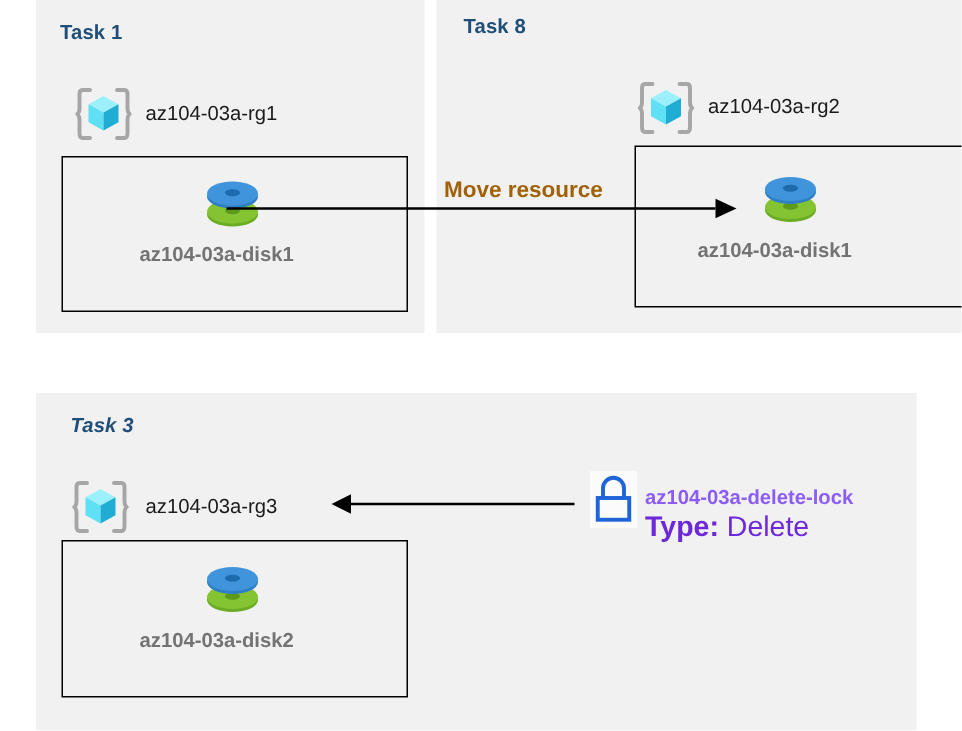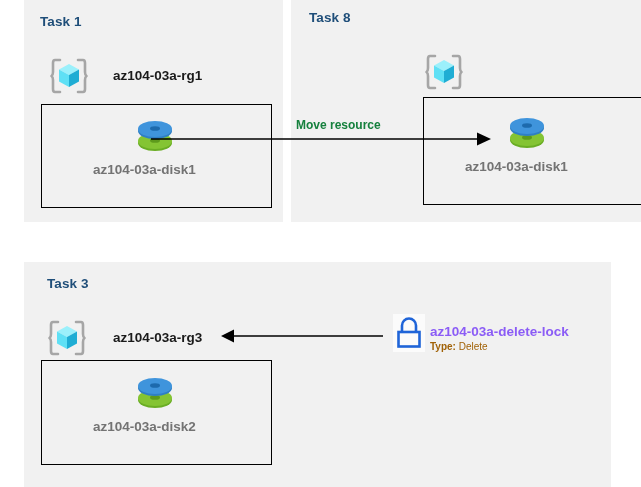--- a/index.html
+++ b/index.html
@@ -36,21 +36,21 @@
   .panel-title {
     position: absolute;
     color: #1f4e79;
     font-size: 13.5px;
     font-weight: bold;
     letter-spacing: 0.1px;
     white-space: nowrap;
   }
   #title-task1 { left: 24px;  top: 14px; }
   #title-task2 { left: 293px; top: 10px; }
-  #title-task3 { left: 31px;  top: 276px; }
+  #title-task3 { left: 31px;  top: 276px; font-style: italic; }
 
   
   .rg-box {
     position: absolute;
     background: #f1f1f1;
     border: 1.4px solid #000000;
     box-sizing: border-box;
   }
   #box-task1 { left: 25px;  top: 104px; width: 231px; height: 104px; }
   #box-task2 { left: 407px; top: 97px;  width: 225px; height: 108px; }
@@ -62,24 +62,23 @@
     width: 40px;
     height: 40px;
   }
   #rgicon-1 { left: 33px;  top: 56px; }
   #rgicon-2 { left: 408px; top: 52px; }
   #rgicon-3 { left: 31px;  top: 318px; }
 
   .rg-label {
     position: absolute;
     font-size: 13.5px;
-    font-weight: bold;
+    font-weight: normal;
     color: #1a1a1a;
     white-space: nowrap;
-    margin-left: 16px;
   }
   #rglabel-1 { left: 81px;  top: 68px; }
   #rglabel-2 { left: 456px; top: 63px; }
   #rglabel-3 { left: 81px;  top: 330px; }
 
   
   .disk-icon {
     position: absolute;
     width: 44px;
     height: 42px;
@@ -102,23 +101,23 @@
   
   .arrow-svg {
     position: absolute;
     overflow: visible;
   }
   #arrow-move  { left: 135px; top: 128px; }
   #arrow-lock  { left: 205px; top: 325px; }
 
   .arrow-label {
     position: absolute;
-    font-size: 12px;
-    font-weight: bold;
-    color: #15803d;
+    font-size: 15px;
+    font-weight: bold;
+    color: #a16207;
     white-space: nowrap;
   }
   #label-move { left: 280px; top: 118px; }
 
   
   #lock-icon {
     position: absolute;
     left: 377px;
     top: 314px;
     width: 32px;
@@ -130,22 +129,22 @@
     top: 324px;
     font-size: 13.5px;
     font-weight: bold;
     color: #8b5cf6;
     white-space: nowrap;
   }
   #lock-type-line {
     position: absolute;
     left: 414px;
     top: 341px;
-    font-size: 10px;
-    color: #a16207;
+    font-size: 19px;
+    color: #6d28d9;
     white-space: nowrap;
   }
   #lock-type-label {
     font-weight: bold;
   }
   #lock-type-value {
     font-weight: normal;
   }
 </style>
 </head>
@@ -185,20 +184,21 @@
 
   <div class="rg-icon" id="rgicon-2">
     <svg viewBox="0 0 40 40" width="40" height="40">
       <path d="M11 4 L6 4 Q4 4 4 7 L4 16 Q4 19 2.5 20 Q4 21 4 24 L4 33 Q4 36 6 36 L11 36" fill="none" stroke="#a6a6a6" stroke-width="2.6" stroke-linecap="round" stroke-linejoin="round"></path>
       <path d="M29 4 L34 4 Q36 4 36 7 L36 16 Q36 19 37.5 20 Q36 21 36 24 L36 33 Q36 36 34 36 L29 36" fill="none" stroke="#a6a6a6" stroke-width="2.6" stroke-linecap="round" stroke-linejoin="round"></path>
       <polygon points="20,8 30,13.5 20,19 10,13.5" fill="#9bf0fb"></polygon>
       <polygon points="10,13.5 20,19 20,31 10,25.5" fill="#5fe0f5"></polygon>
       <polygon points="30,13.5 20,19 20,31 30,25.5" fill="#1fadd4"></polygon>
     </svg>
   </div>
+  <div class="rg-label" id="rglabel-2">az104-03a-rg2</div>
 
   <div class="rg-box" id="box-task2"></div>
   <div class="disk-icon" id="diskicon-2">
     <svg viewBox="0 0 44 42" width="44" height="42">
       <ellipse cx="22" cy="28" rx="17" ry="8" fill="#6aad24"></ellipse>
       <ellipse cx="22" cy="26" rx="17" ry="8" fill="#84c433"></ellipse>
       <ellipse cx="22" cy="25.5" rx="5" ry="2.3" fill="#5d9a1c"></ellipse>
       <ellipse cx="22" cy="16" rx="17" ry="8" fill="#2f7fc4"></ellipse>
       <ellipse cx="22" cy="14" rx="17" ry="8" fill="#3f94dc"></ellipse>
       <ellipse cx="22" cy="13.5" rx="5" ry="2.3" fill="#1d6aad"></ellipse>

